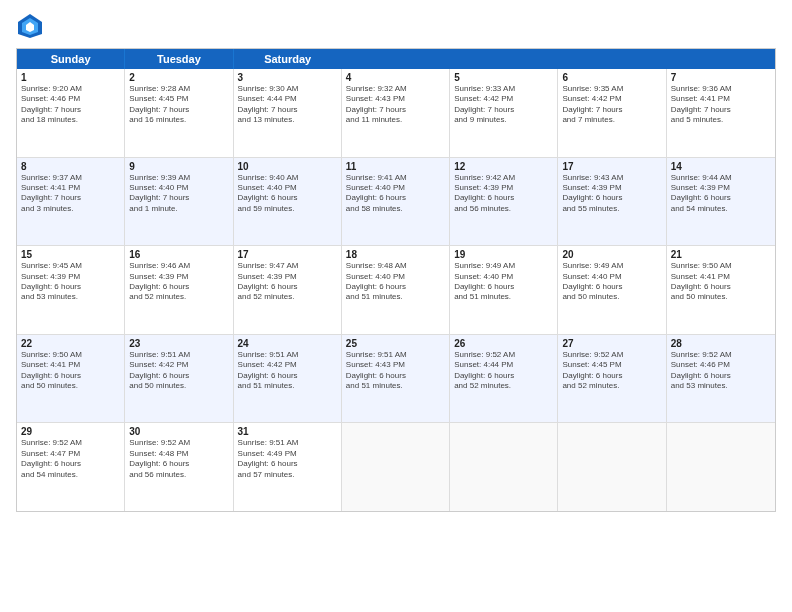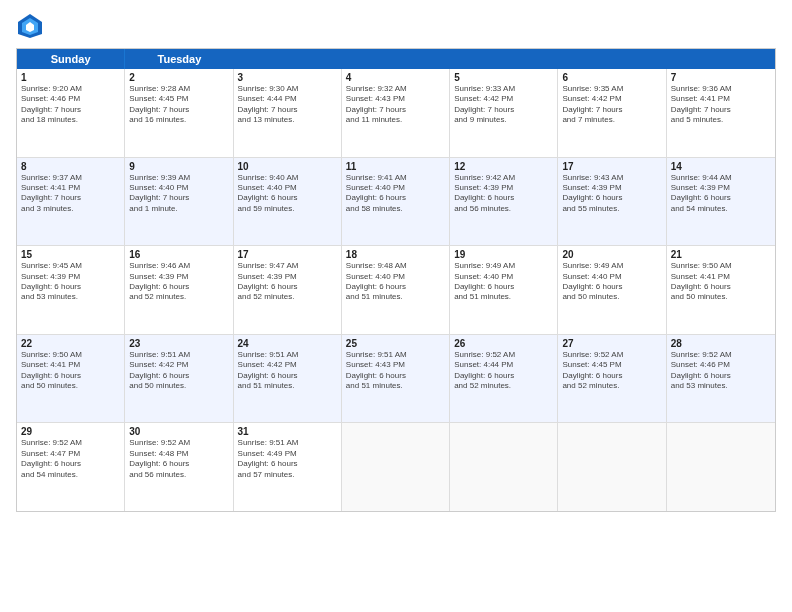--- a/index.html
+++ b/index.html
@@ -132,20 +132,21 @@
     <div class="title-area">
       <div class="month-title"></div>
       <div class="location"></div>
     </div>
   </div>
 
   <div class="calendar">
     <div class="cal-header" id="cal-header">
         <div class="cal-header-cell">Sunday</div>
         <div class="cal-header-cell">Tuesday</div>
+        <div class="cal-header-cell">Saturday</div>
       </div>
     <div class="cal-body" id="cal-body">
         <div class="cal-row">
           <div class="cal-cell">
             <div class="day-num">1</div>
             <div class="cell-line">Sunrise: 9:20 AM</div>
             <div class="cell-line">Sunset: 4:46 PM</div>
             <div class="cell-line">Daylight: 7 hours</div>
             <div class="cell-line">and 18 minutes.</div>
           </div>

